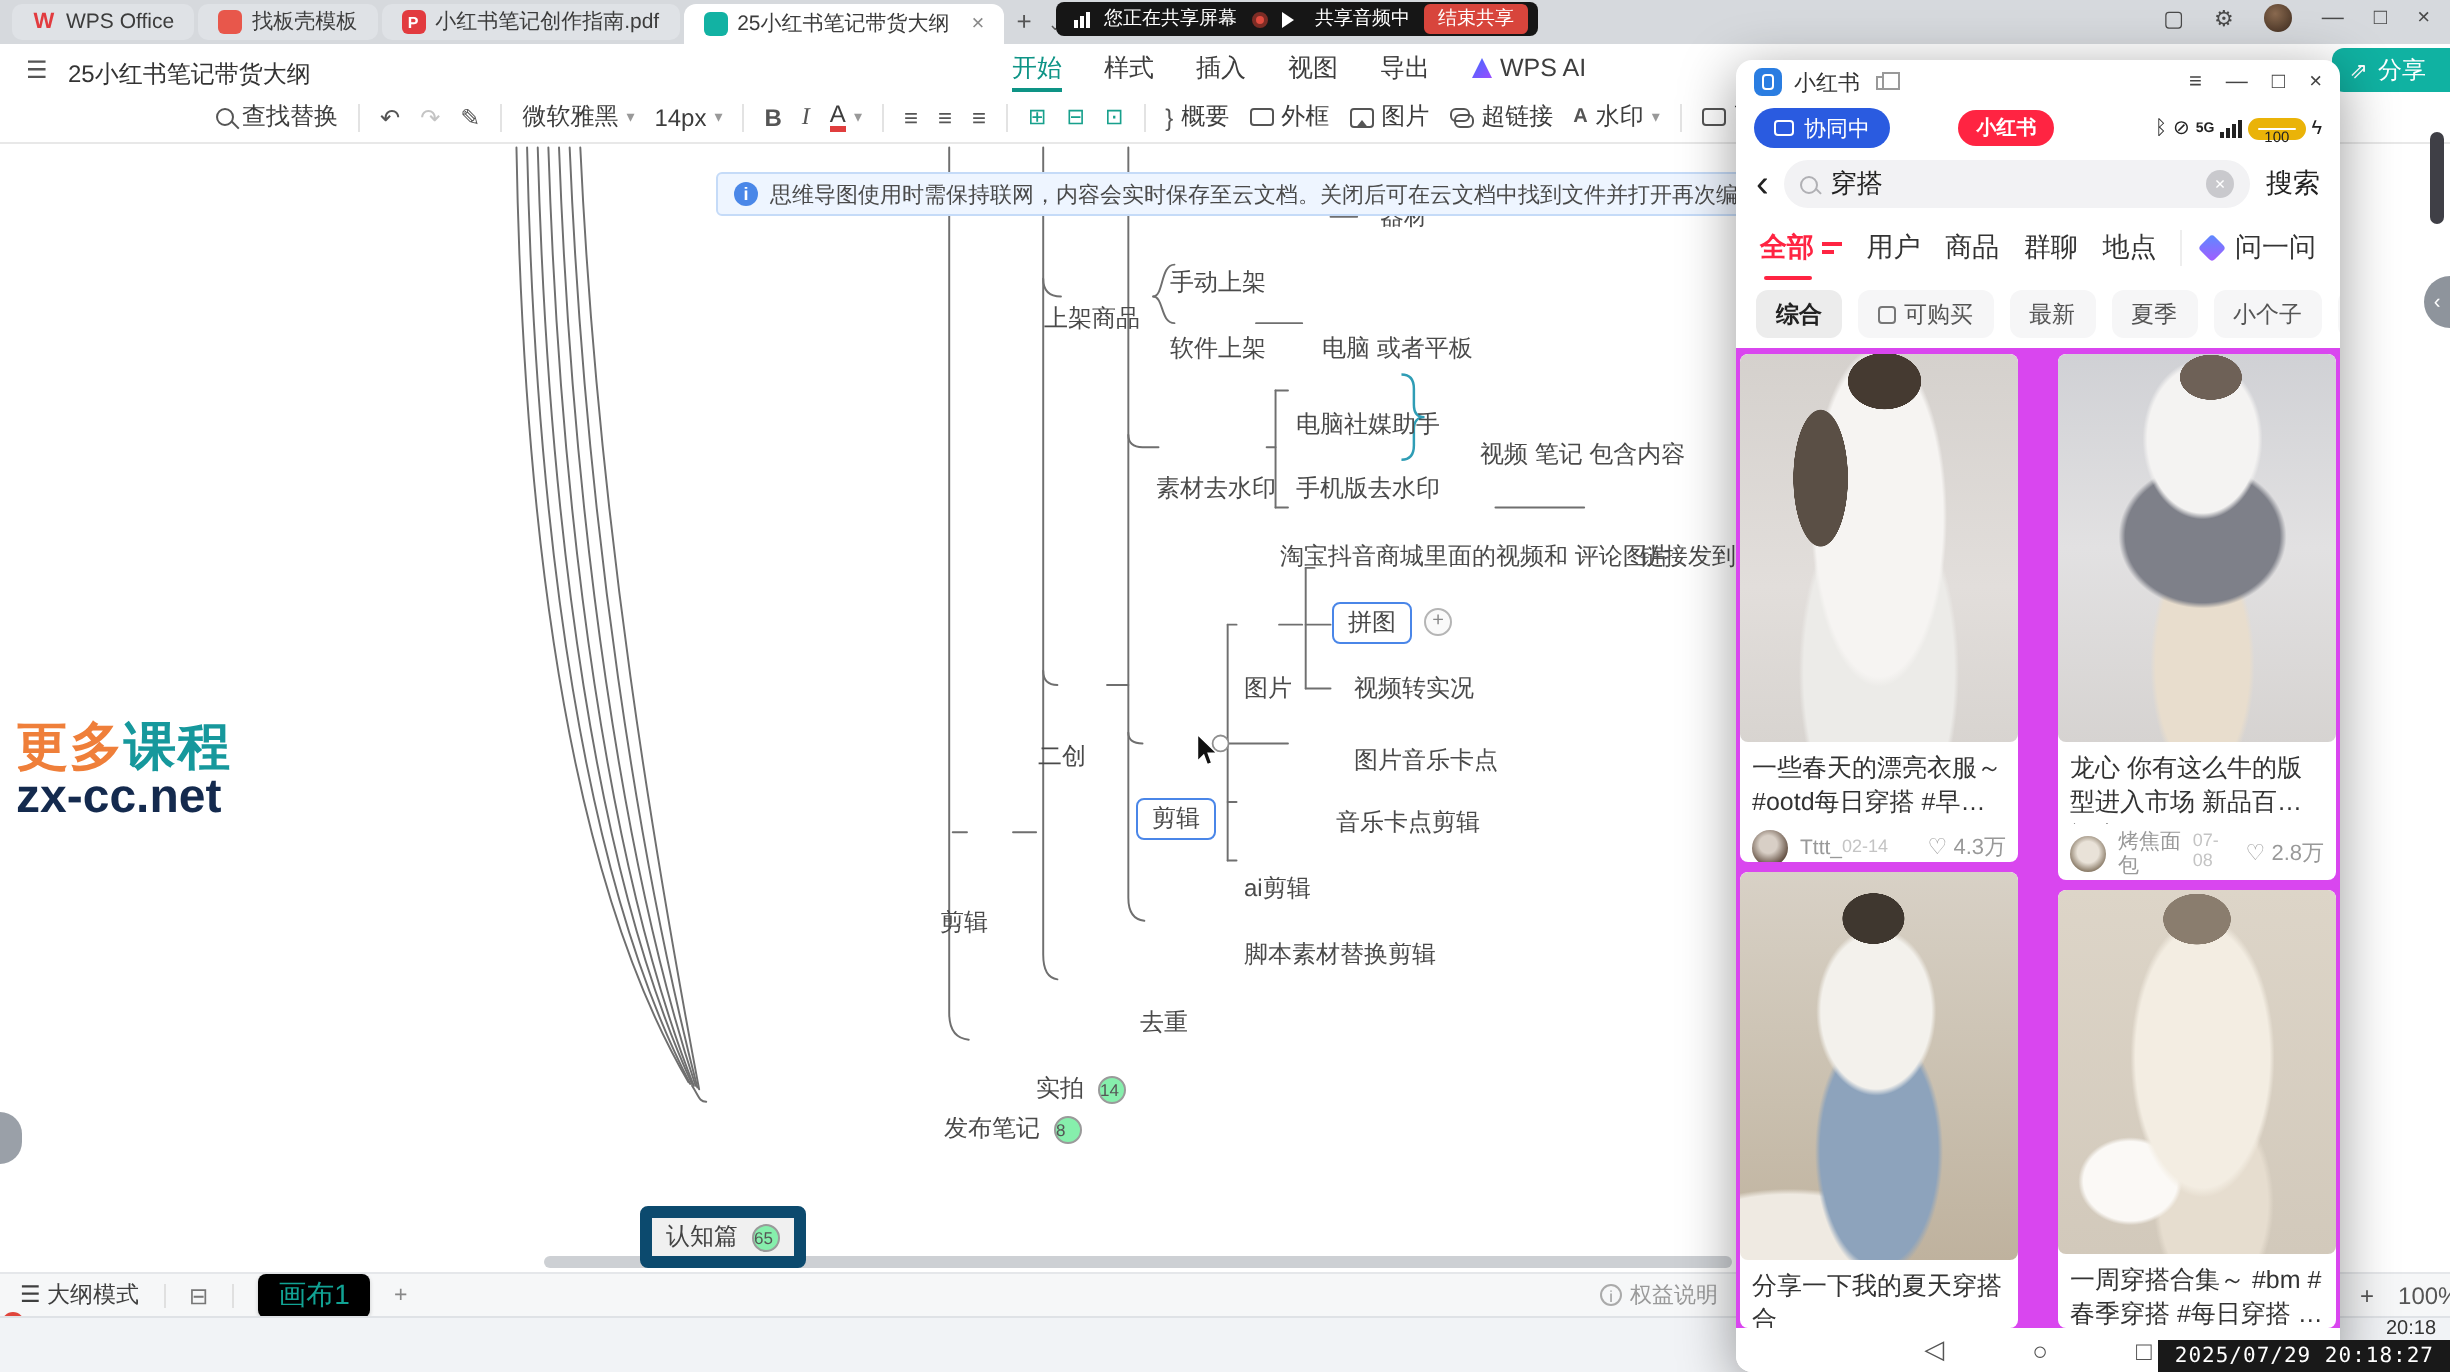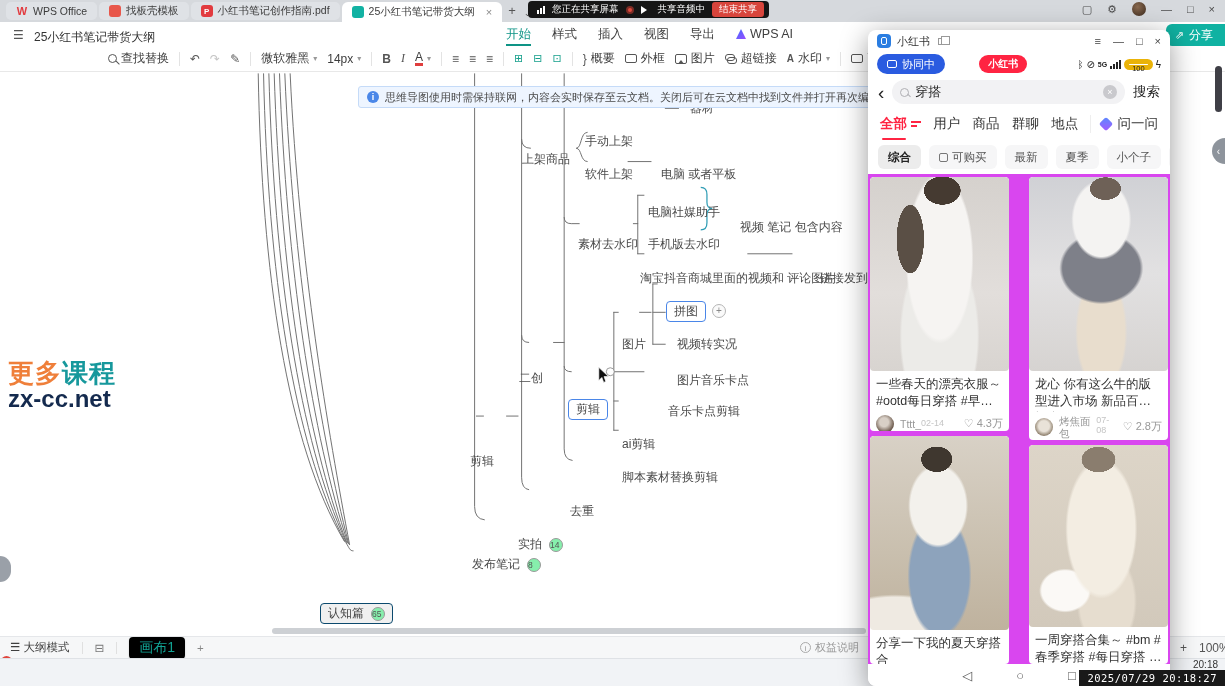--- a/index.html
+++ b/index.html
@@ -69,21 +69,21 @@
   .ico-link{width:12px;height:10px;position:relative;display:inline-block;}
   .ico-link::before,.ico-link::after{content:"";position:absolute;width:8px;height:5px;border:1.2px solid #555;border-radius:3px;}
   .ico-link::before{left:0;top:0;}.ico-link::after{right:0;bottom:0;}
 
   
   .canvas{position:absolute;left:0;top:72px;width:1225px;height:564px;background:#fff;overflow:hidden;}
   .mmsvg{position:absolute;left:0;top:0;z-index:2;}
   .mm-node{position:absolute;font-size:12px;color:#4a4a4a;white-space:nowrap;z-index:4;}
   .box-sel{border:1.6px solid #4a86e8;border-radius:4px;padding:1px 7px;background:#fff;}
   .box-blue{border:1.6px solid #4a86e8;border-radius:4px;padding:1px 7px;background:#fff;}
-  .box-gray{background:#f0f0f0;border:1px solid #0c4a6e;border-radius:4px;padding:1px 7px;color:#444;}
+  .box-gray{background:#f0f0f0;border:6px solid #0c4a6e;border-radius:4px;padding:1px 7px;color:#444;}
   .plus{width:14px;height:14px;border:1px solid #b5b5b5;border-radius:50%;background:#fafafa;
     color:#888;font-size:10px;line-height:12px;text-align:center;}
   .mm-badge{display:inline-block;margin-left:7px;width:14px;height:14px;line-height:12px;
     border:1px solid #9a9a9a;border-radius:50%;font-size:8.5px;text-align:left;color:#555;background:#86efac;vertical-align:middle;}
 
   .notice{position:absolute;left:358px;top:14px;width:516px;height:22px;background:#eef5ff;
     border:1px solid #c5dbf8;border-radius:3px;display:flex;align-items:center;gap:6px;
     padding:0 8px;font-size:11px;color:#4a4a4a;z-index:6;white-space:nowrap;}
   .info-i{width:12px;height:12px;border-radius:50%;background:#4a87e8;color:#fff;font-size:9px;
     font-weight:bold;text-align:center;line-height:12px;flex:0 0 12px;}

